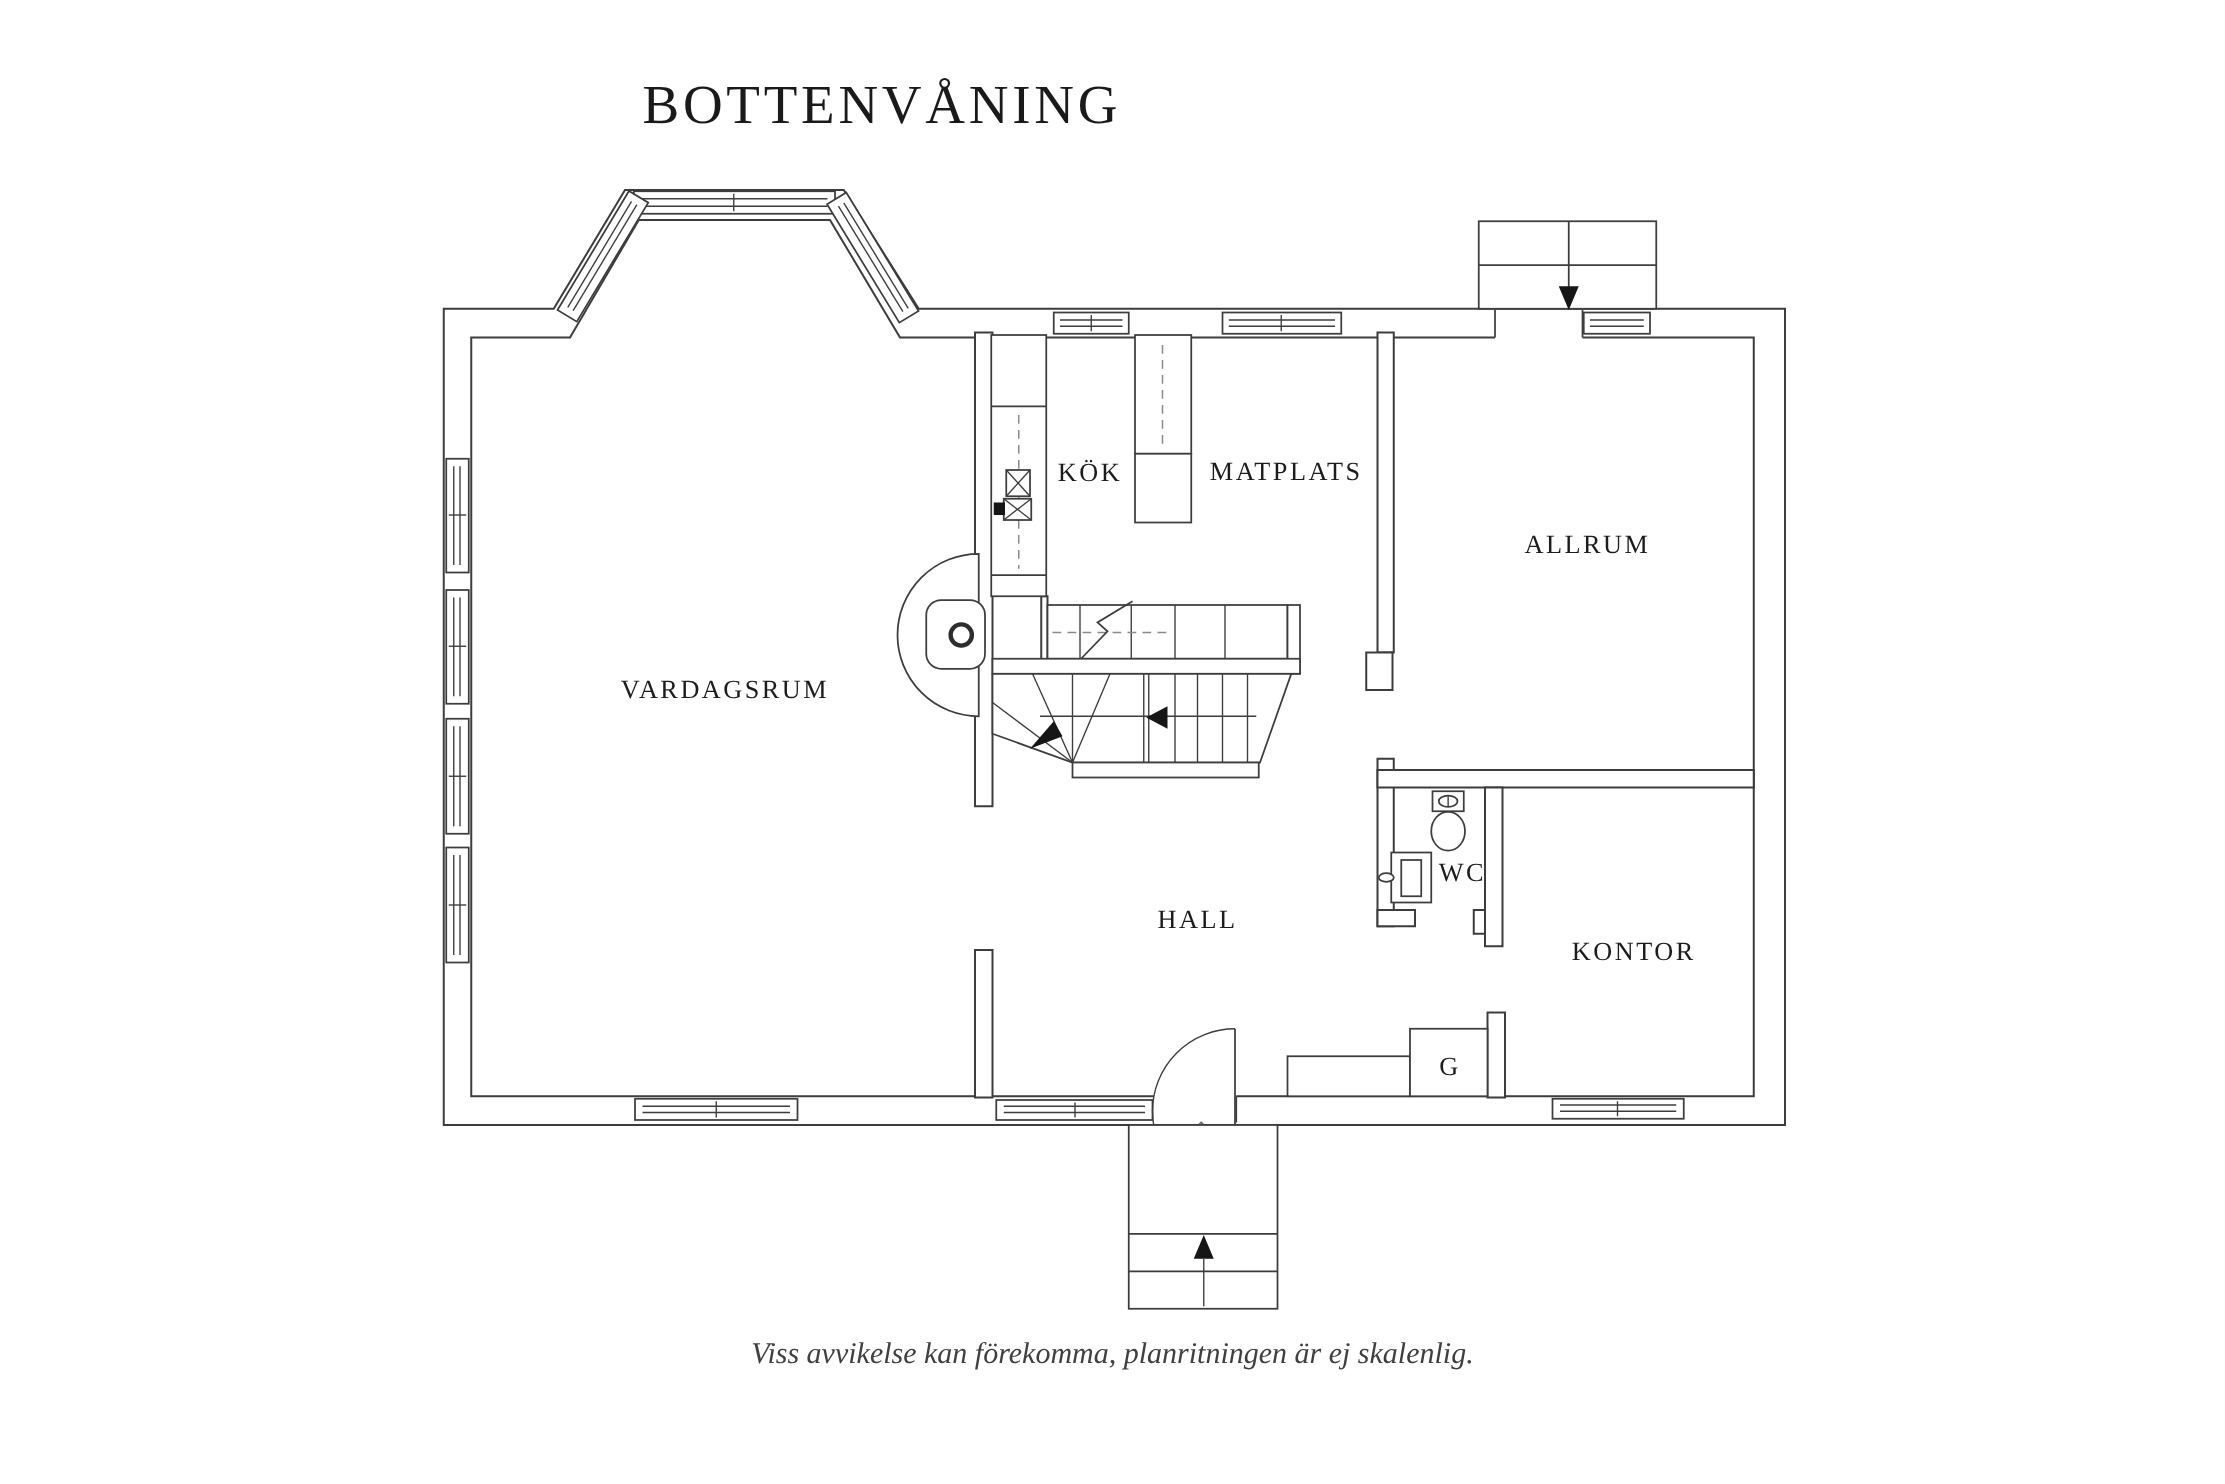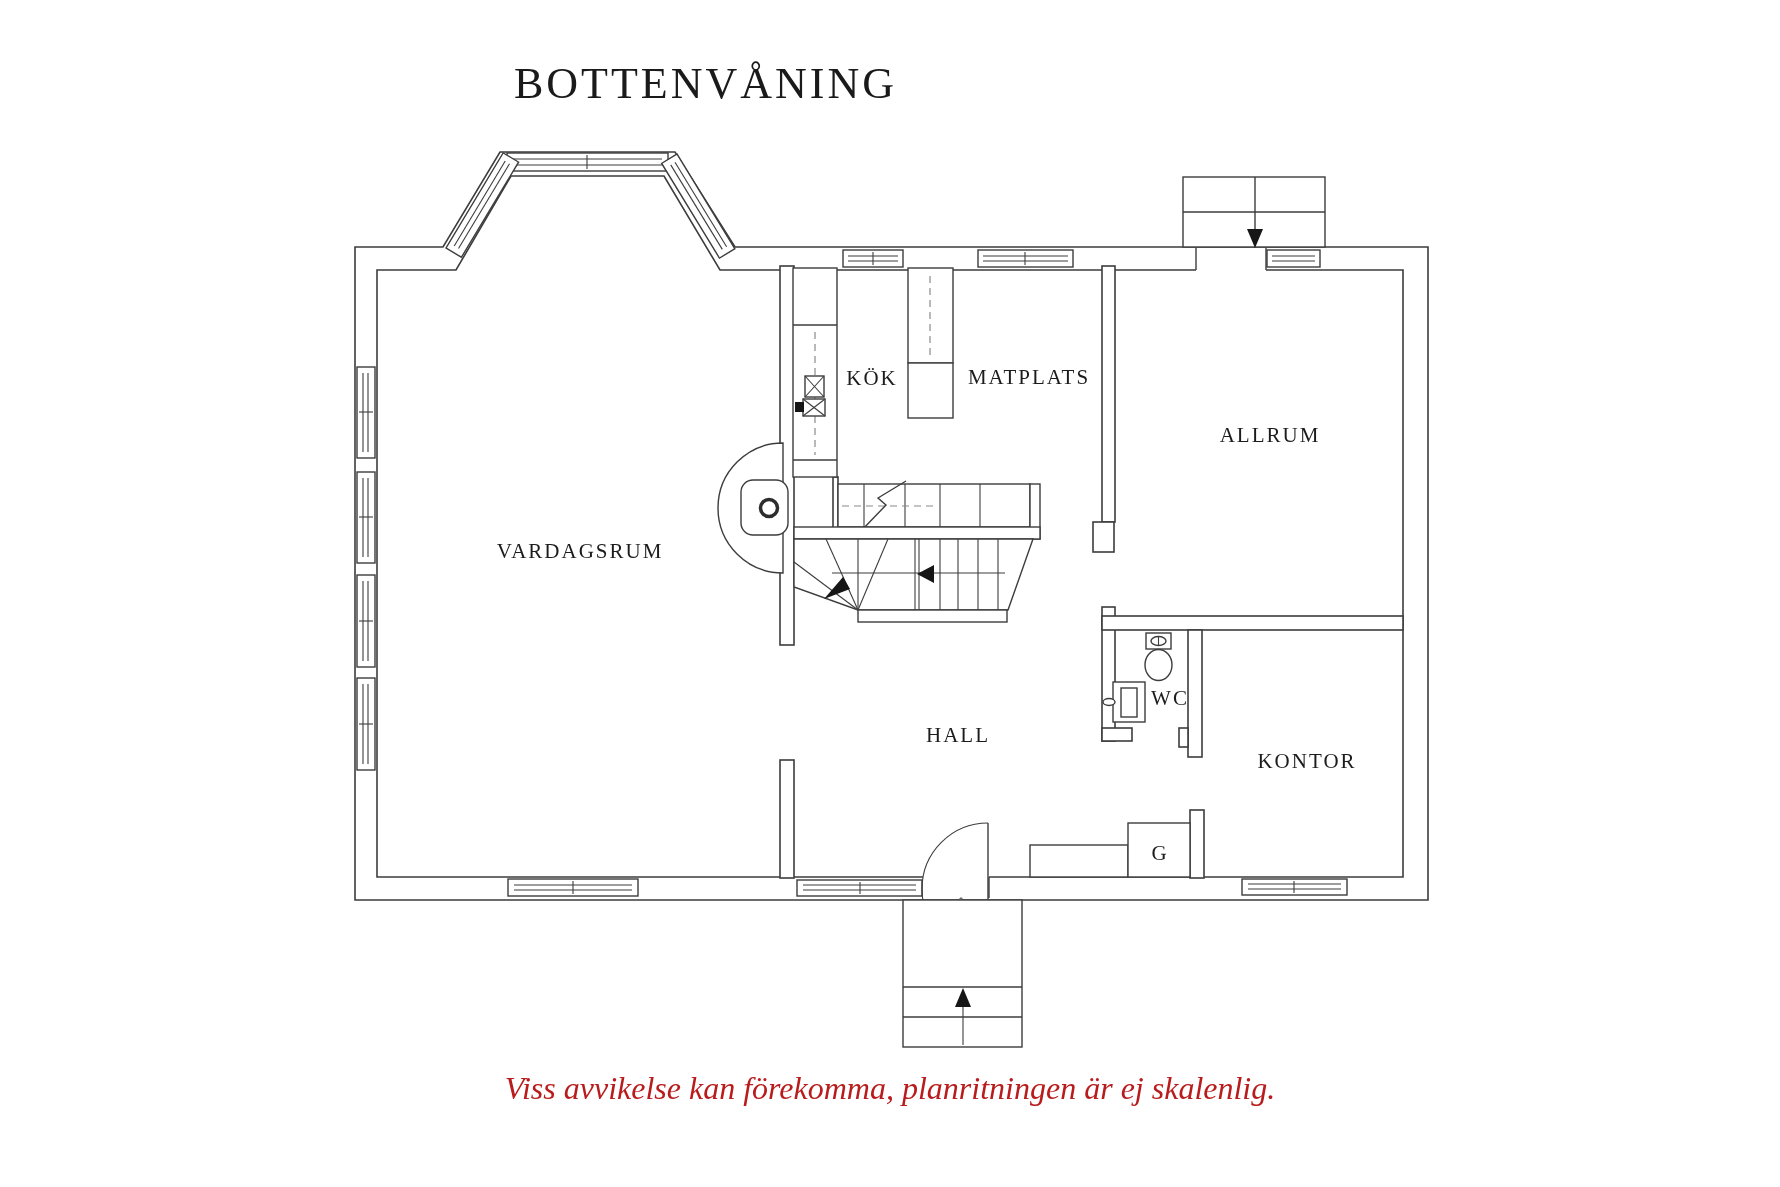--- a/index.html
+++ b/index.html
@@ -1,21 +1,21 @@
 <!DOCTYPE html>
 <html><head>
 <meta charset="utf-8">
 <style>
   html,body{margin:0;padding:0;background:#ffffff;}
   .page{position:relative;width:1780px;height:1187px;background:#ffffff;overflow:hidden;
         font-family:"Liberation Serif", serif;}
   .title{position:absolute;top:58px;left:0;width:1411px;text-align:center;
          font-size:44px;letter-spacing:3px;color:#1a1a1a;font-weight:500;}
   .footer{position:absolute;top:1070px;left:0;width:1780px;text-align:center;
-          font-style:italic;font-size:32px;color:#b91c1c;}
+          font-style:italic;font-size:24px;color:#404040;}
   svg.plan{position:absolute;left:0;top:0;}
   
   .w   {fill:#ffffff;stroke:#3d3d3d;stroke-width:1.6;}
   .ln  {stroke:#3d3d3d;stroke-width:1.4;fill:none;}
   .thin{stroke:#3d3d3d;stroke-width:1.1;fill:none;}
   .fix {fill:#ffffff;stroke:#3d3d3d;stroke-width:1.4;}
   .dash{stroke:#8a8a8a;stroke-width:1.2;stroke-dasharray:7 5;fill:none;}
   .erase{fill:#ffffff;stroke:none;}
   .blk {fill:#161616;stroke:none;}
   text.room{font-family:"Liberation Serif", serif;font-size:21px;letter-spacing:2px;

